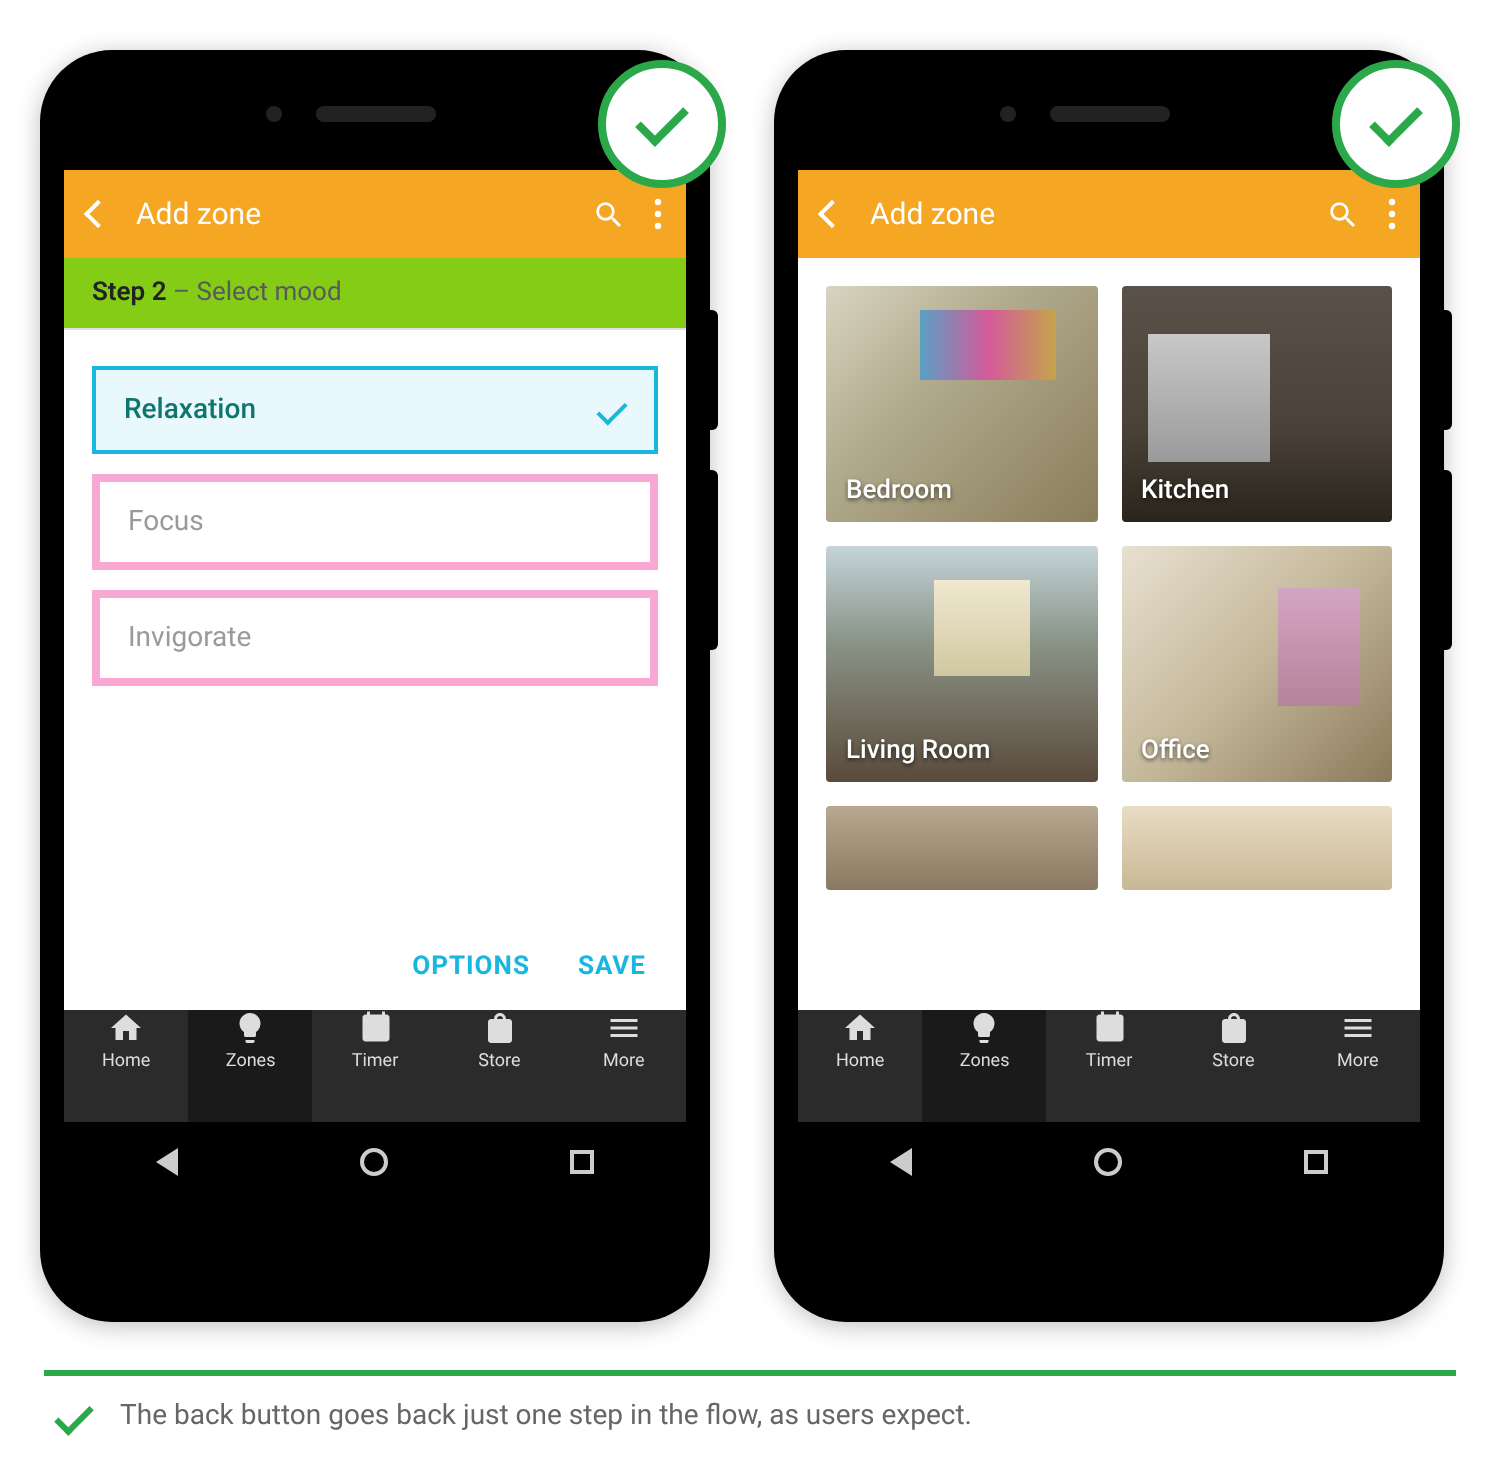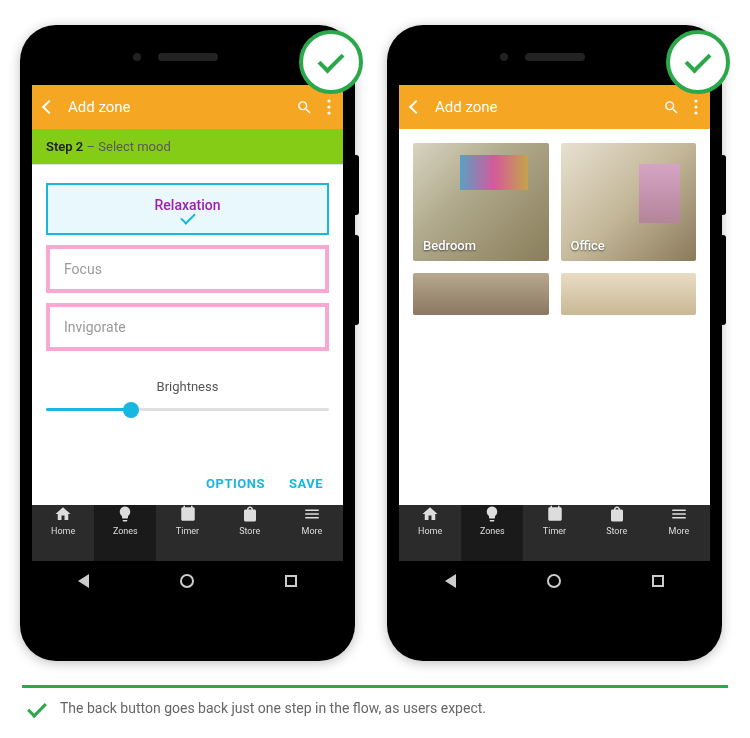--- a/index.html
+++ b/index.html
@@ -15,21 +15,21 @@
   .appbar { background:#f5a623; height:44px; display:flex; align-items:center; padding:0 12px; color:#fff; gap:14px; flex-shrink:0; }
   .appbar-title { font-size:15px; flex:1; }
   .icon { display:inline-flex; align-items:center; justify-content:center; }
   .chev-left { width:10px; height:10px; border-left:2px solid #fff; border-bottom:2px solid #fff; transform:rotate(45deg); }
   .search-icon svg, .more-icon svg { fill:#fff; }
   .stepbar { background:#84cc16; padding:10px 14px; font-size:13px; color:#5a5a5a; border-bottom:1px solid #e0e0e0; flex-shrink:0; }
   .stepbar b { color:#222; font-weight:600; }
   .content { flex:1; padding:18px 14px 0 14px; display:flex; flex-direction:column; }
   .mood-list { display:flex; flex-direction:column; gap:10px; }
   .mood { border:4px solid #f9a8d4; padding:12px 14px; font-size:14px; color:#9a9a9a; display:flex; align-items:center; justify-content:space-between; cursor:pointer; }
-  .mood.selected { border:2px solid #19b6e0; background:#e9f8fc; color:#a21caf; font-weight:500;flex-direction:column; }
+  .mood.selected { border:2px solid #19b6e0; background:#e9f8fc; color:#0f766e; font-weight:500; }
   .check { width:14px; height:8px; border-left:2px solid #19b6e0; border-bottom:2px solid #19b6e0; transform:rotate(-45deg); }
   .slider-block { margin-top:28px; text-align:center; }
   .slider-label { font-size:13px; color:#555; margin-bottom:14px; }
   .slider-track { height:3px; background:#e0e0e0; position:relative; border-radius:2px; }
   .slider-fill { position:absolute; left:0; top:0; height:100%; width:30%; background:#19b6e0; border-radius:2px; }
   .slider-thumb { position:absolute; left:30%; top:50%; transform:translate(-50%,-50%); width:16px; height:16px; background:#19b6e0; border-radius:50%; }
   .actions { margin-top:auto; display:flex; justify-content:flex-end; gap:24px; padding:16px 6px 14px 0; font-size:13px; font-weight:700; color:#19b6e0; letter-spacing:.5px; }
   .bottomnav { background:#2b2b2b; display:flex; height:56px; flex-shrink:0; }
   .bn-item { flex:1; display:flex; flex-direction:column; align-items:center; gap:3px; font-size:9px; color:#ddd; cursor:pointer; }
   .bn-item.active { background:#1a1a1a; }
@@ -101,27 +101,20 @@
               <span>Relaxation</span>
               <span class="check"></span>
             </div>
             <div class="mood">
               <span>Focus</span>
             </div>
             <div class="mood">
               <span>Invigorate</span>
             </div>
           </div>
-          <div class="slider-block">
-            <div class="slider-label">Brightness</div>
-            <div class="slider-track">
-              <div class="slider-fill"></div>
-              <div class="slider-thumb"></div>
-            </div>
-          </div>
           <div class="actions">
             <span>OPTIONS</span>
             <span>SAVE</span>
           </div>
         </div>
         <div class="bottomnav">
           <div class="bn-item">
               <svg width="18" height="18" viewBox="0 0 24 24">
                 <path d="M10 20v-6h4v6h5v-8h3L12 3 2 12h3v8z"></path>
               </svg>
@@ -182,20 +175,26 @@
                 <circle cx="2" cy="2" r="1.6"></circle>
                 <circle cx="2" cy="8" r="1.6"></circle>
                 <circle cx="2" cy="14" r="1.6"></circle>
               </svg>
             </span>
         </div>
         <div class="content-grid">
           <div class="grid">
             <div class="tile tile-bedroom">
                 <span class="tile-label">Bedroom</span>
+              </div>
+            <div class="tile tile-kitchen">
+                <span class="tile-label">Kitchen</span>
+              </div>
+            <div class="tile tile-living">
+                <span class="tile-label">Living Room</span>
               </div>
             <div class="tile tile-office">
                 <span class="tile-label">Office</span>
               </div>
             <div class="tile tile-half1 half"></div>
             <div class="tile tile-half2 half"></div>
           </div>
         </div>
         <div class="bottomnav">
           <div class="bn-item">

